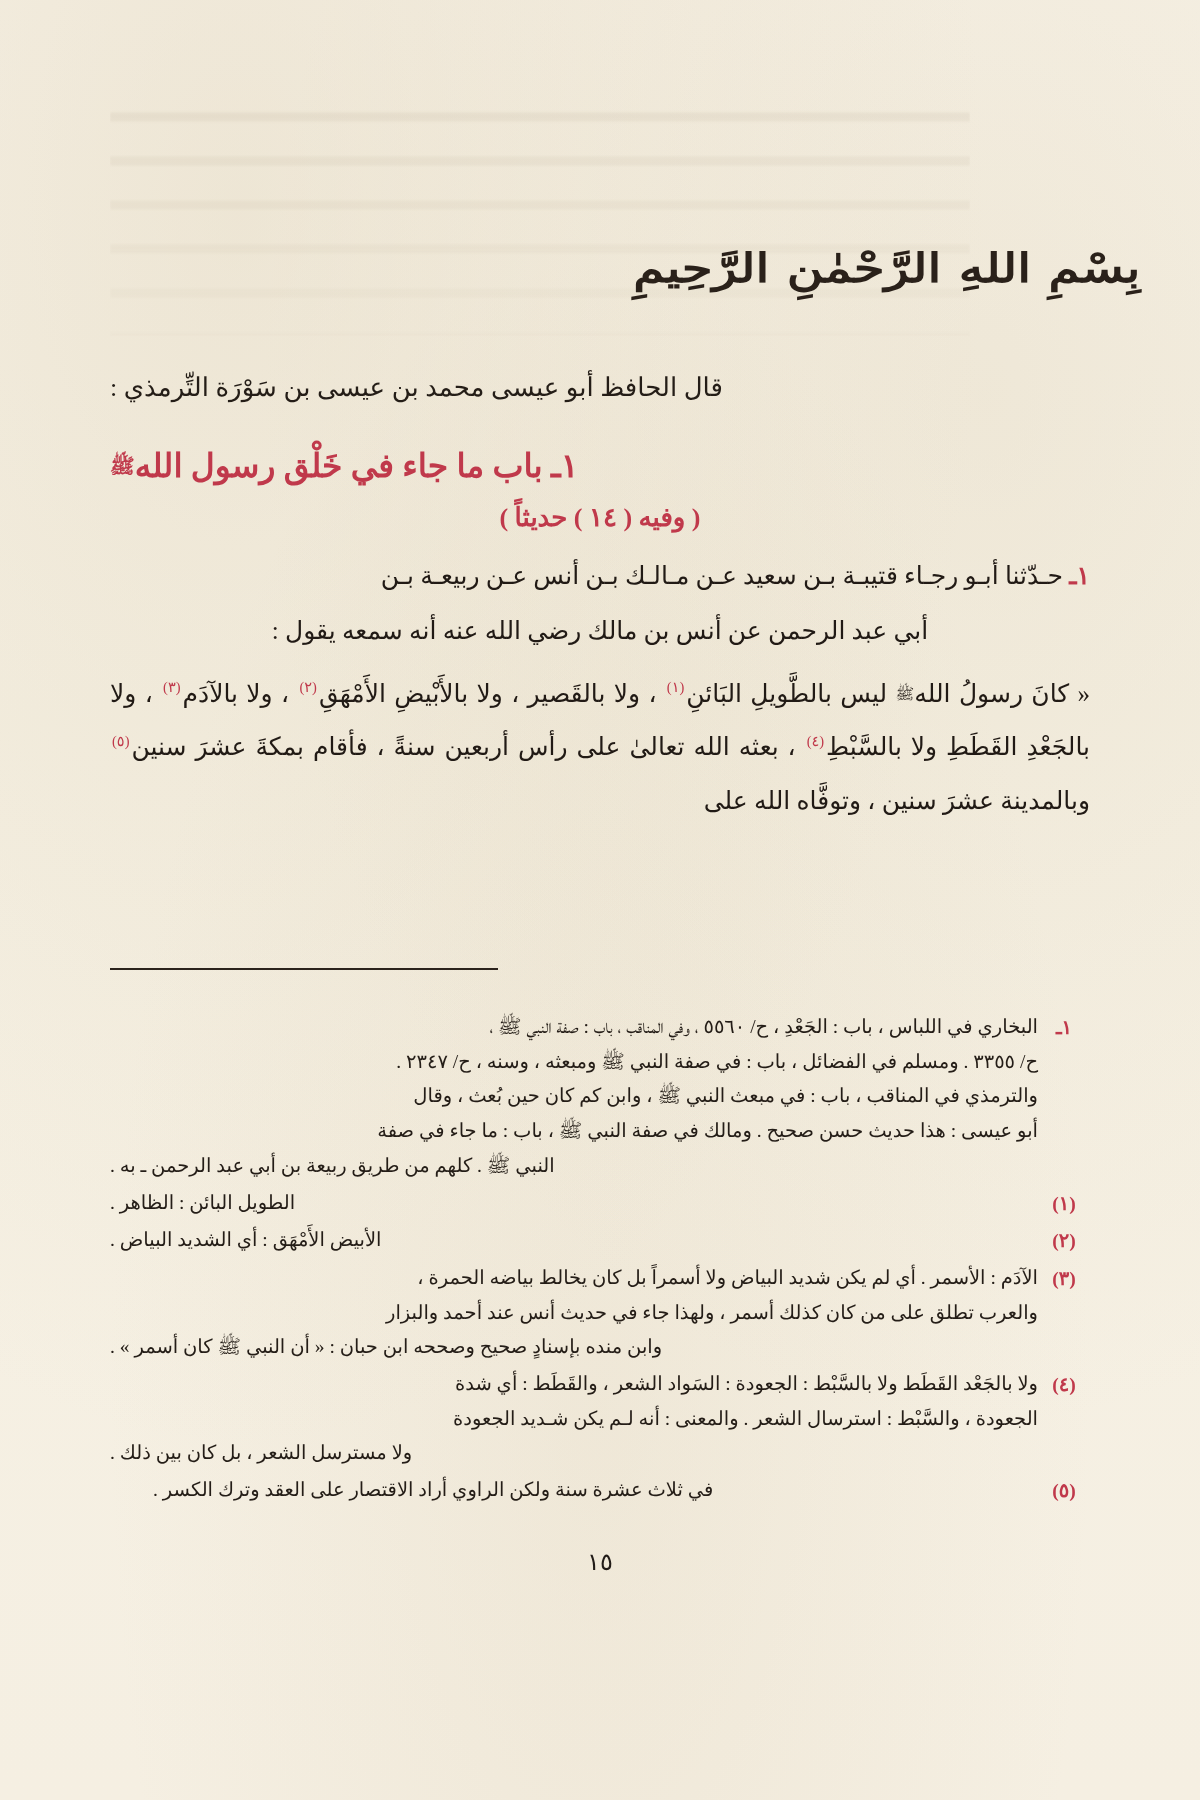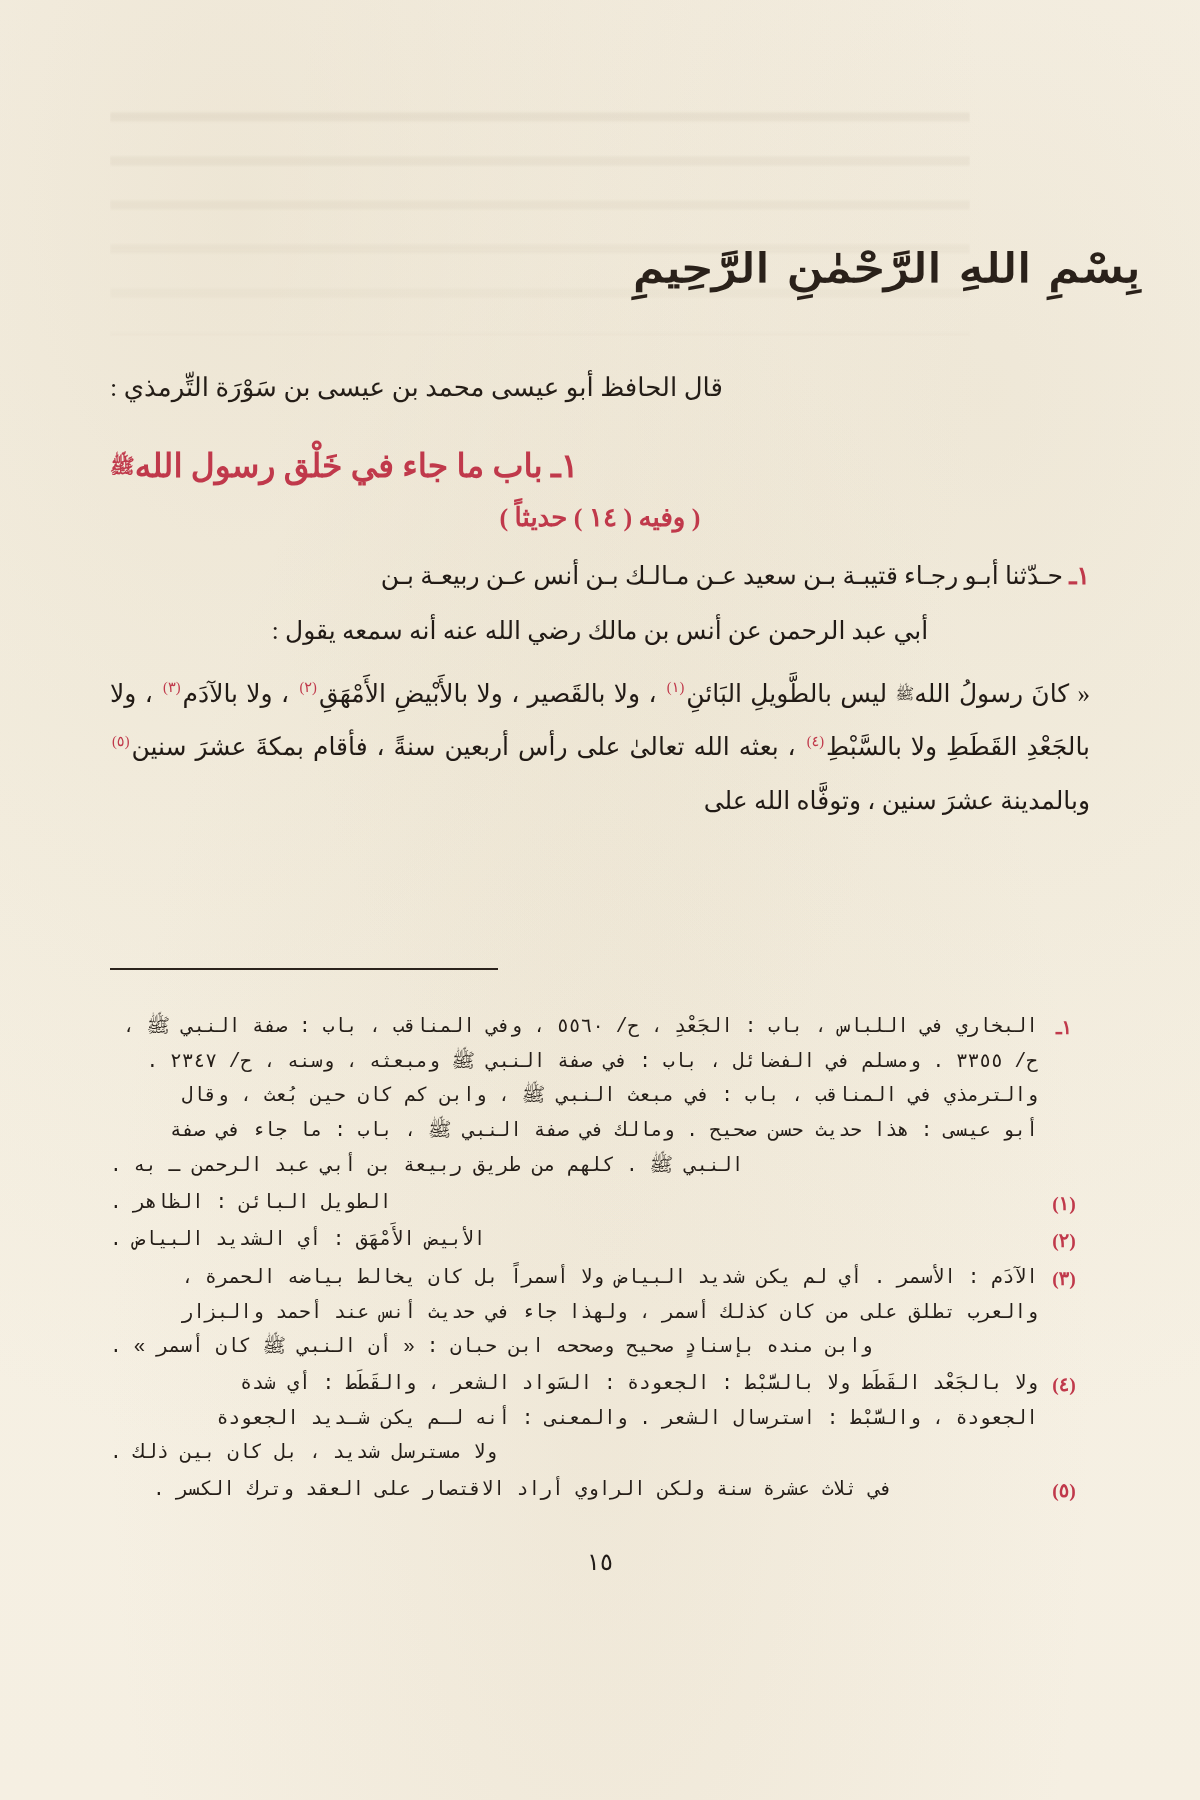--- a/index.html
+++ b/index.html
@@ -195,21 +195,20 @@
     padding-top: 1px;
   }
   .fn-marker.red {
     color: #c0394b;
     font-weight: bold;
   }
   .fn-text {
     flex: 1 1 auto;
     text-align: justify;
     text-align-last: right;
-    font-family: Liberation Mono, monospace;
   }
   .fn-text.last-left { text-align-last: left; }
 
   
   .page-number {
     position: absolute;
     top: 1548px;
     left: 0;
     right: 0;
     text-align: center;
@@ -287,21 +286,21 @@
             <div class="fn-text">الآدَم : الأسمر . أي لم يكن شديد البياض ولا أسمراً بل كان يخالط بياضه الحمرة ،</div>
             <div class="fn-text">والعرب تطلق على من كان كذلك أسمر ، ولهذا جاء في حديث أنس عند أحمد والبزار</div>
             <div class="fn-text last-left">وابن منده بإسنادٍ صحيح وصححه ابن حبان : « أن النبي ﷺ كان أسمر » .</div>
           </div>
         </div>
         <div class="fn-row">
           <div class="fn-marker red">(٤)</div>
           <div style="flex: 1 1 auto;">
             <div class="fn-text">ولا بالجَعْد القَطَط ولا بالسَّبْط : الجعودة : السَواد الشعر ، والقَطَط : أي شدة</div>
             <div class="fn-text">الجعودة ، والسَّبْط : استرسال الشعر . والمعنى : أنه لـم يكن شـديد الجعودة</div>
-            <div class="fn-text last-left">ولا مسترسل شديد ، بل كان بين ذلك .</div>
+            <div class="fn-text last-left">ولا مسترسل الشعر ، بل كان بين ذلك .</div>
           </div>
         </div>
         <div class="fn-row">
           <div class="fn-marker red">(٥)</div>
           <div style="flex: 1 1 auto; margin-left: 43px;">
             <div class="fn-text last-left">في ثلاث عشرة سنة ولكن الراوي أراد الاقتصار على العقد وترك الكسر .</div>
           </div>
         </div>
       </div>
 

